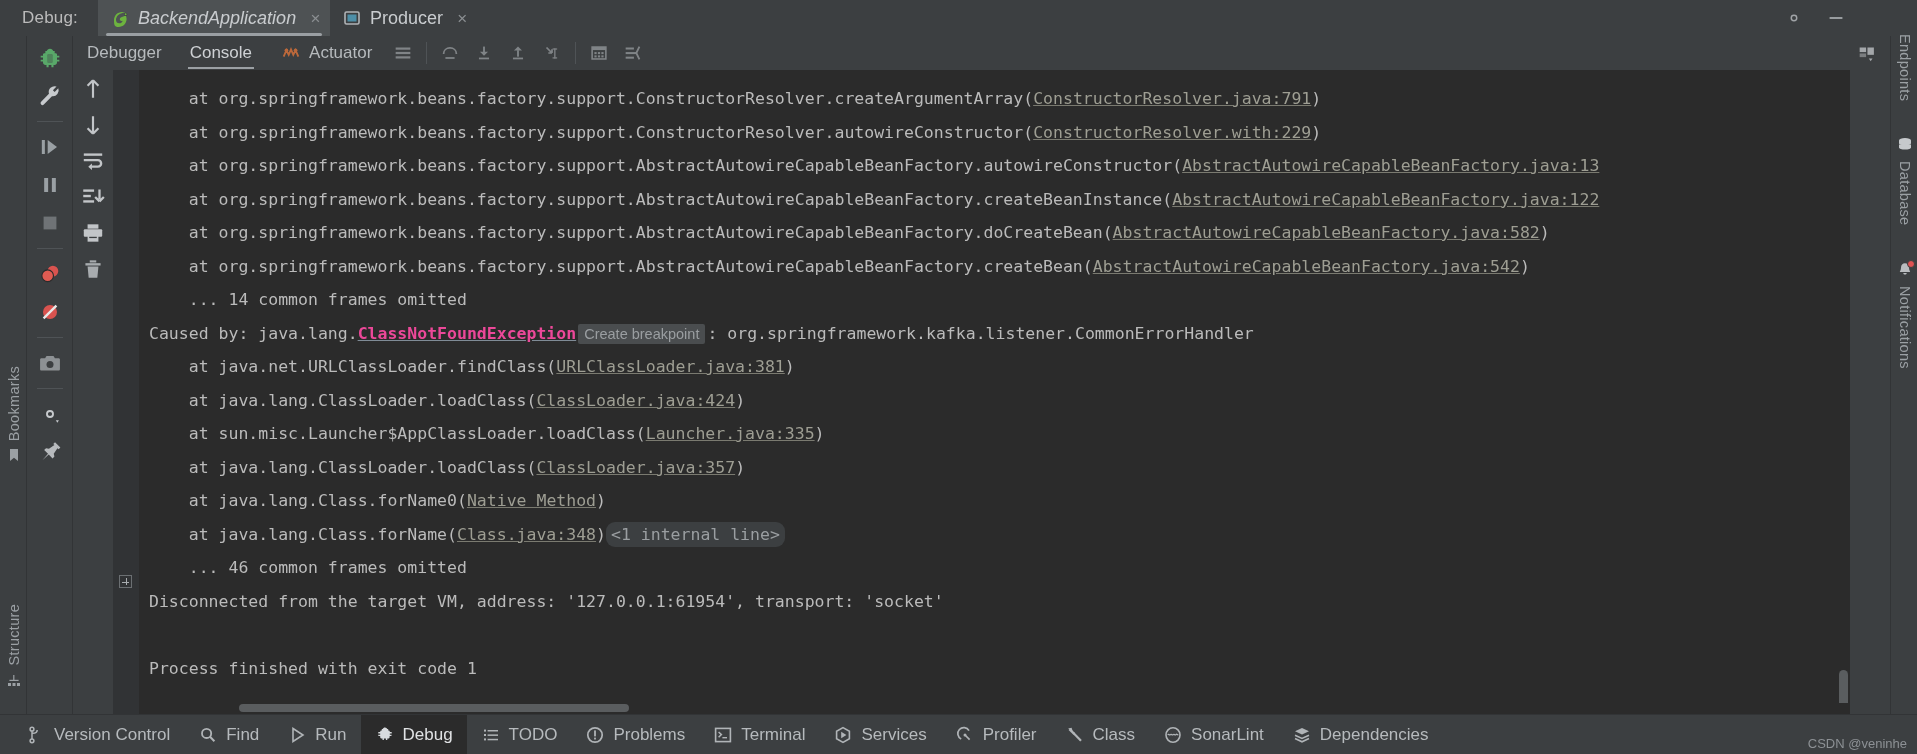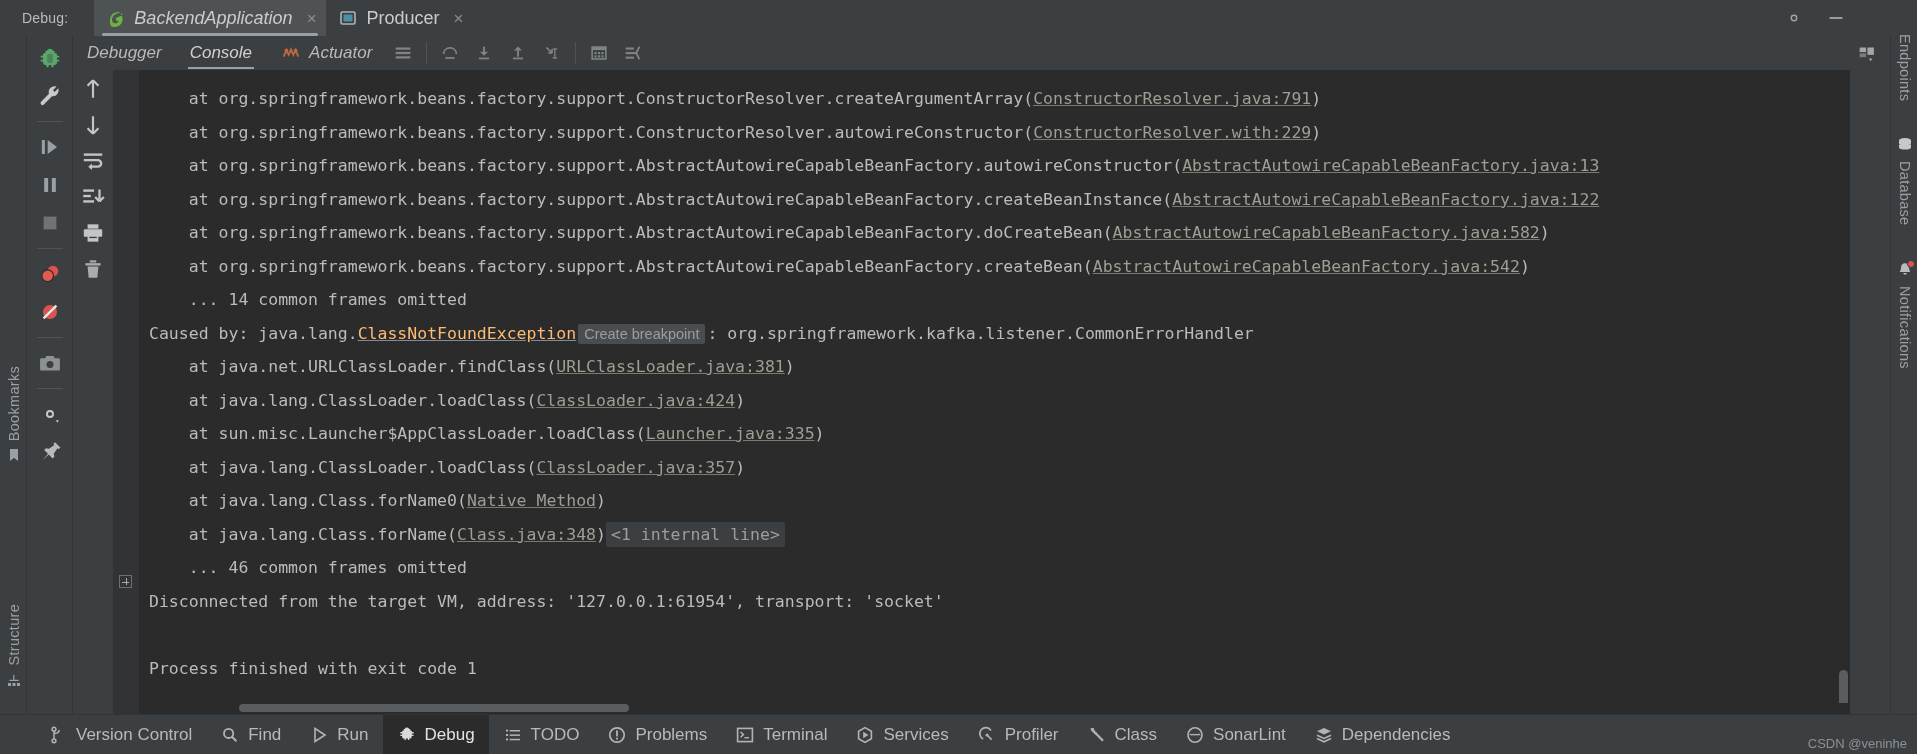--- a/index.html
+++ b/index.html
@@ -21,23 +21,23 @@
   .topbar {
     height: 36px;
     background: #3c3f41;
     display: flex;
     align-items: center;
     flex: 0 0 36px;
     position: relative;
   }
   .debug-label {
     color: #bbbbbb;
-    font-size: 14px;
+    font-size: 17px;
     margin-left: 22px;
-    margin-right: 26px;
+    margin-right: 20px;
     letter-spacing: .2px;
   }
   .run-tab {
     height: 36px;
     display: flex;
     align-items: center;
     padding: 0 10px 0 12px;
     gap: 8px;
     position: relative;
     cursor: default;
@@ -112,21 +112,20 @@
     height: 34px; flex: 0 0 34px;
     background: #3c3f41;
     display: flex; align-items: center;
     position: relative;
   }
   .ctab {
     padding: 0 14px; height: 34px;
     display: flex; align-items: center; gap: 7px;
     color: #b6babd; font-size: 17px;
     position: relative;
-    font-style: italic;
   }
   .ctab.active { color: #ced1d4; }
   .ctab.active::after {
     content: "";
     position: absolute; left: 12px; right: 12px; bottom: 1px;
     height: 2px; background: #9ba0a4;
   }
   .tb-ico { width: 22px; height: 22px; opacity: .85; }
   .tb-ico-btn { width: 34px; height: 30px; display:flex; align-items:center; justify-content:center; }
   .tb-div { width: 1px; height: 22px; background: #4f5356; margin: 0 6px; }
@@ -172,30 +171,30 @@
     padding-top: 12px;
     min-width: 0;
   }
   .cline { white-space: pre; padding-left: 10px; height: 33.5px; }
   .ind { color: transparent; }
   .lnk {
     color: #9e9e93;
     text-decoration: underline;
     text-decoration-color: #7a7a70;
   }
-  .exc { color: #fdba74; text-decoration: underline; text-decoration-color: #7f8b96; }
+  .exc { color: #ec4899; text-decoration: underline; text-decoration-color: #7f8b96; font-weight: bold; }
   .chip {
     background: #4a4d4f; color: #9a9ea1;
     font-family: "Liberation Sans", sans-serif;
     font-size: 14.5px; padding: 2px 6px; border-radius: 2px;
     margin: 0 2px;
   }
   .intline {
     background: #3c3f41; color: #9a9ea1;
-    padding: 3px 5px; border-radius: 2px;
+    padding: 3px 5px; border-radius: 9px;
   }
   .plain { color: #bbbbbb; }
 
   
   .vscroll {
     position: absolute; right: 2px; top: 600px;
     width: 9px; height: 62px; background: #5a5d5f; border-radius: 5px;
   }
   .hscroll-track {
     position: absolute; left: 0; right: 0; bottom: 0;
@@ -235,21 +234,21 @@
     display: flex; flex-direction: column; align-items: center;
     padding-top: 6px;
   }
 
   
   .bottombar {
     height: 40px; flex: 0 0 40px;
     background: #3c3f41;
     border-top: 1px solid #323436;
     display: flex; align-items: center;
-    padding-left: 34px;
+    padding-left: 12px;
     position: relative;
   }
   .bitem {
     height: 40px; display: flex; align-items: center;
     gap: 8px; padding: 0 14px;
     color: #b6babd; font-size: 17px; white-space: nowrap;
   }
   .bitem.active { background: #2b2b2b; color: #e0e2e4; }
   .bico { width: 20px; height: 20px; display:block; }
   .watermark {

